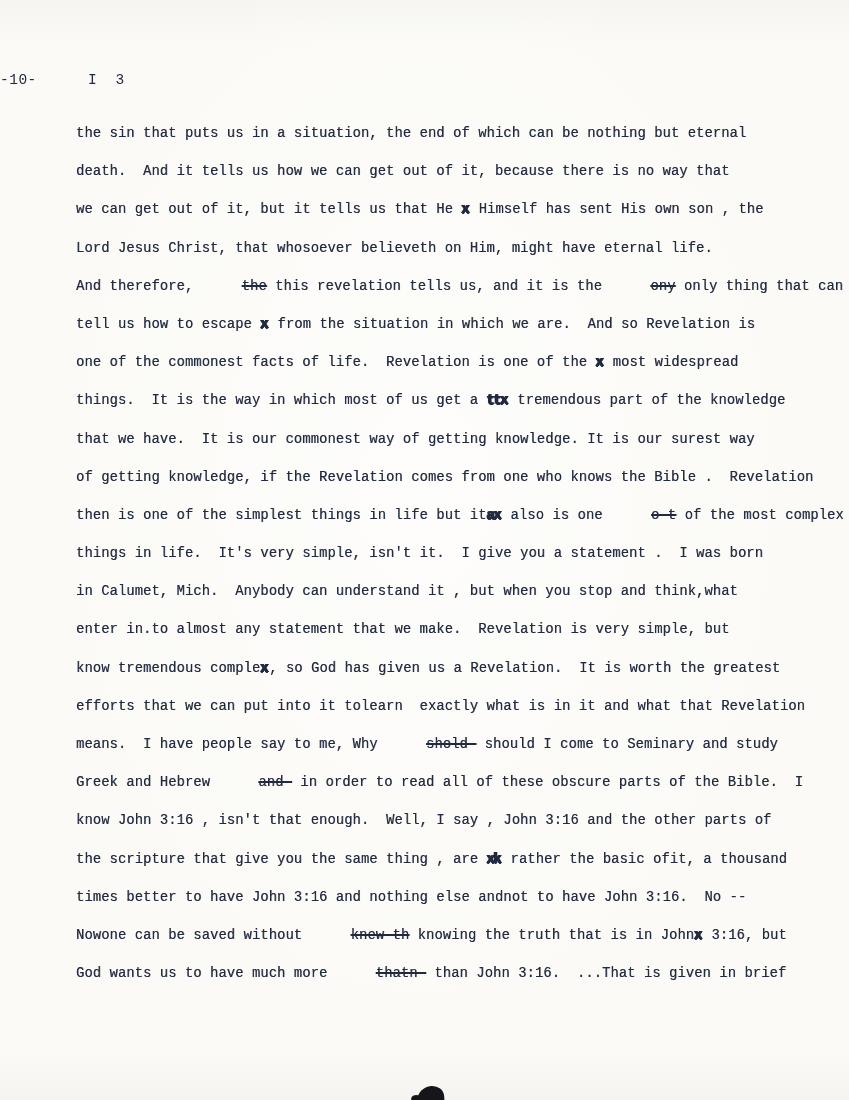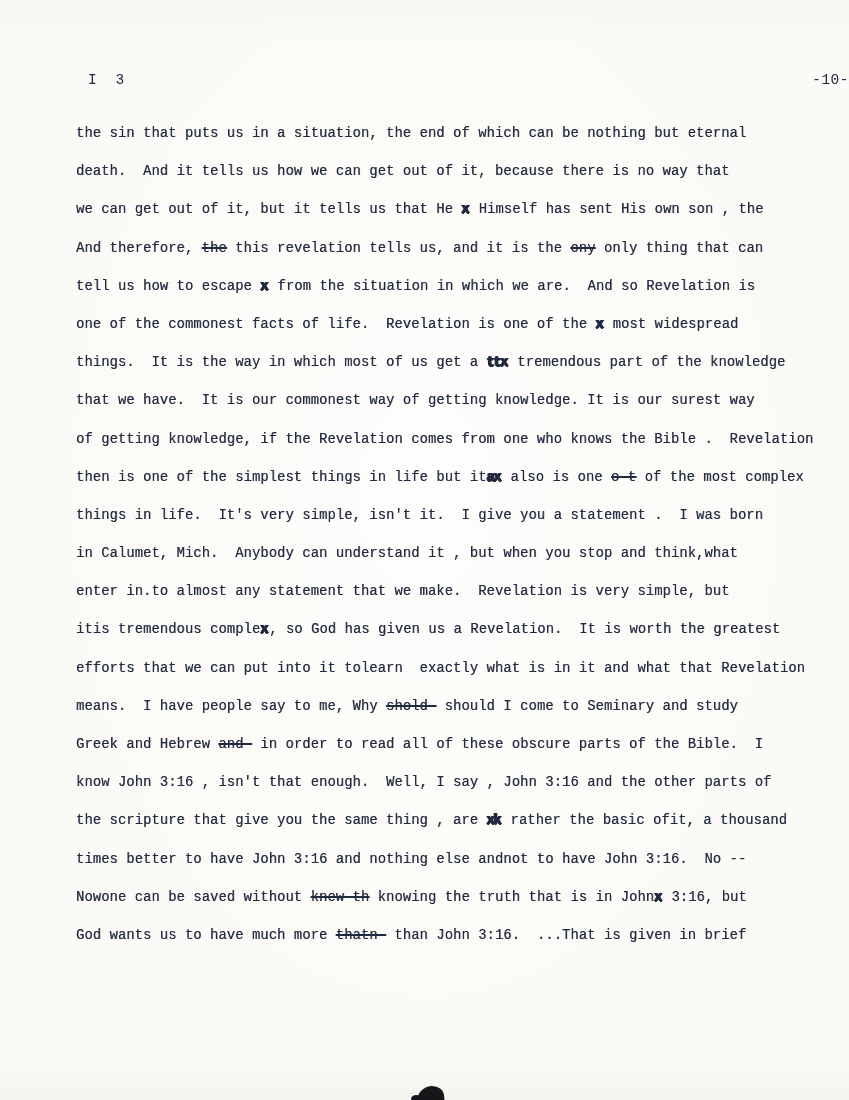--- a/index.html
+++ b/index.html
@@ -19,37 +19,38 @@
     top:72px;left:0;right:0;height:20px;
     font-size:14.5px;
     letter-spacing:0.5px;
   }
   .header .left{
     position:absolute;left:88px;top:0;
     white-space:pre;
   }
   .header .center{
     position:absolute;left:0;right:0;top:0;
-    text-align:right;
+    text-align:left;
     white-space:pre;
   }
   .body{
     position:absolute;
     top:126px;left:76px;width:745px;
   }
   .line{
     height:38.2px;
     font-size:13.8px;
     white-space:pre;
     letter-spacing:0.1px;
   }
   .line span{text-shadow:0.4px 0 0 rgba(34,42,64,0.55);}
   .st{
     text-decoration:line-through;
     text-decoration-thickness:1.6px;
+    margin-left:40px;
   }
   .ov{
     font-weight:bold;
     letter-spacing:-1.5px;
     margin-right:2px;
     text-shadow:0.9px 0 0 currentColor, -0.9px 0 0 currentColor, 0 0.6px 0 currentColor !important;
   }
   .smudge{
     position:absolute;
     left:417px;top:1086px;
@@ -72,31 +73,32 @@
 
 <div class="page" style="background-color: rgb(250, 249, 245); color: rgb(34, 42, 64);">
   <div class="header">
     <span class="left">I  3</span>
     <span class="center">-10-</span>
   </div>
   <div class="body">
       <div class="line"><span>the sin that puts us in a situation, the end of which can be nothing but eternal</span></div>
       <div class="line"><span>death.  And it tells us how we can get out of it, because there is no way that</span></div>
       <div class="line"><span>we can get out of it, but it tells us that He </span><span class="ov">x</span><span> Himself has sent His own son , the</span></div>
+      <div class="line"><span>Lord Jesus Christ, that whosoever believeth on Him, might have eternal life.</span></div>
       <div class="line"><span>And therefore, </span><span class="st">the</span><span> this revelation tells us, and it is the </span><span class="st">ony</span><span> only thing that can</span></div>
       <div class="line"><span>tell us how to escape </span><span class="ov">x</span><span> from the situation in which we are.  And so Revelation is</span></div>
       <div class="line"><span>one of the commonest facts of life.  Revelation is one of the </span><span class="ov">x</span><span> most widespread</span></div>
       <div class="line"><span>things.  It is the way in which most of us get a </span><span class="ov">ttx</span><span> tremendous part of the knowledge</span></div>
       <div class="line"><span>that we have.  It is our commonest way of getting knowledge. It is our surest way</span></div>
       <div class="line"><span>of getting knowledge, if the Revelation comes from one who knows the Bible .  Revelation</span></div>
       <div class="line"><span>then is one of the simplest things in life but it</span><span class="ov">ax</span><span> also is one </span><span class="st">o-t</span><span> of the most complex</span></div>
       <div class="line"><span>things in life.  It's very simple, isn't it.  I give you a statement .  I was born</span></div>
       <div class="line"><span>in Calumet, Mich.  Anybody can understand it , but when you stop and think,what</span></div>
       <div class="line"><span>enter in.to almost any statement that we make.  Revelation is very simple, but</span></div>
-      <div class="line"><span>itis tremendous comple</span><span class="ov">x</span><span>, so God has given us a Revelation.  It is worth the greatest</span></div>
+      <div class="line"><span>know tremendous comple</span><span class="ov">x</span><span>, so God has given us a Revelation.  It is worth the greatest</span></div>
       <div class="line"><span>efforts that we can put into it tolearn  exactly what is in it and what that Revelation</span></div>
       <div class="line"><span>means.  I have people say to me, Why </span><span class="st">shold-</span><span> should I come to Seminary and study</span></div>
       <div class="line"><span>Greek and Hebrew </span><span class="st">and-</span><span> in order to read all of these obscure parts of the Bible.  I</span></div>
       <div class="line"><span>know John 3:16 , isn't that enough.  Well, I say , John 3:16 and the other parts of</span></div>
       <div class="line"><span>the scripture that give you the same thing , are </span><span class="ov">xk</span><span> rather the basic ofit, a thousand</span></div>
       <div class="line"><span>times better to have John 3:16 and nothing else andnot to have John 3:16.  No --</span></div>
       <div class="line"><span>Nowone can be saved without </span><span class="st">knew-th</span><span> knowing the truth that is in John</span><span class="ov">x</span><span> 3:16, but</span></div>
       <div class="line"><span>God wants us to have much more </span><span class="st">thatn-</span><span> than John 3:16.  ...That is given in brief</span></div>
     </div>
   <div class="smudge"></div>

